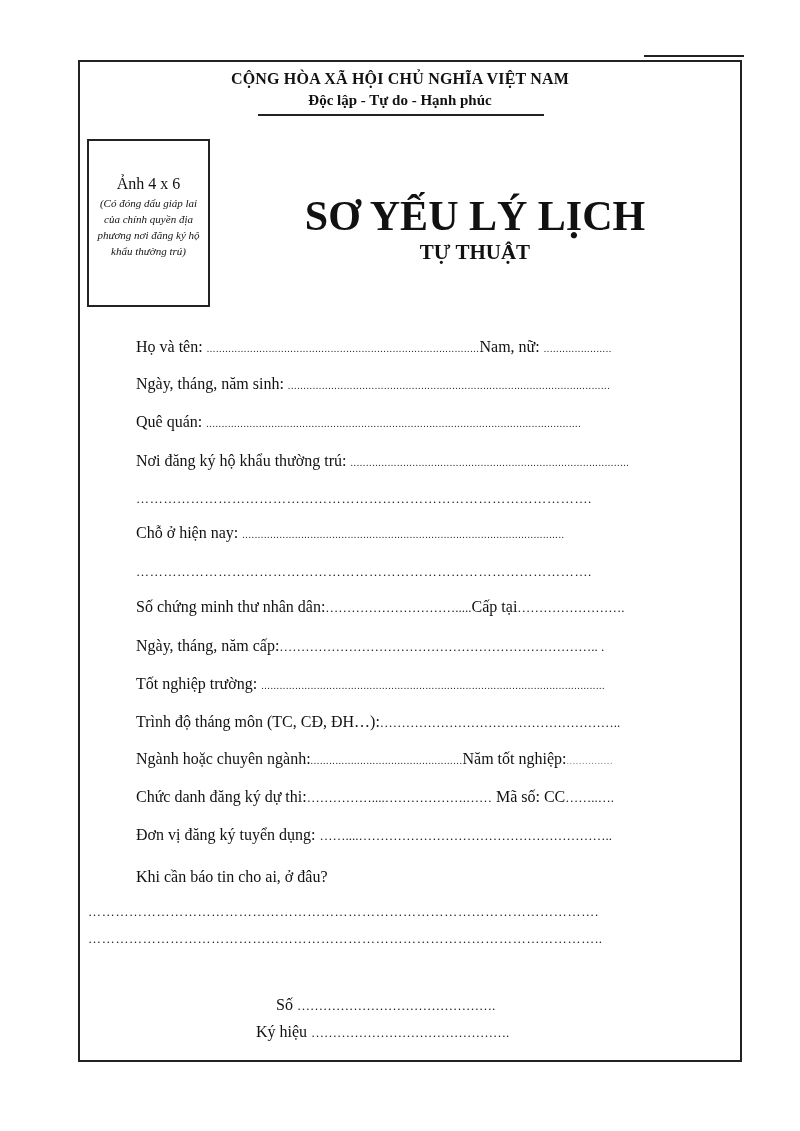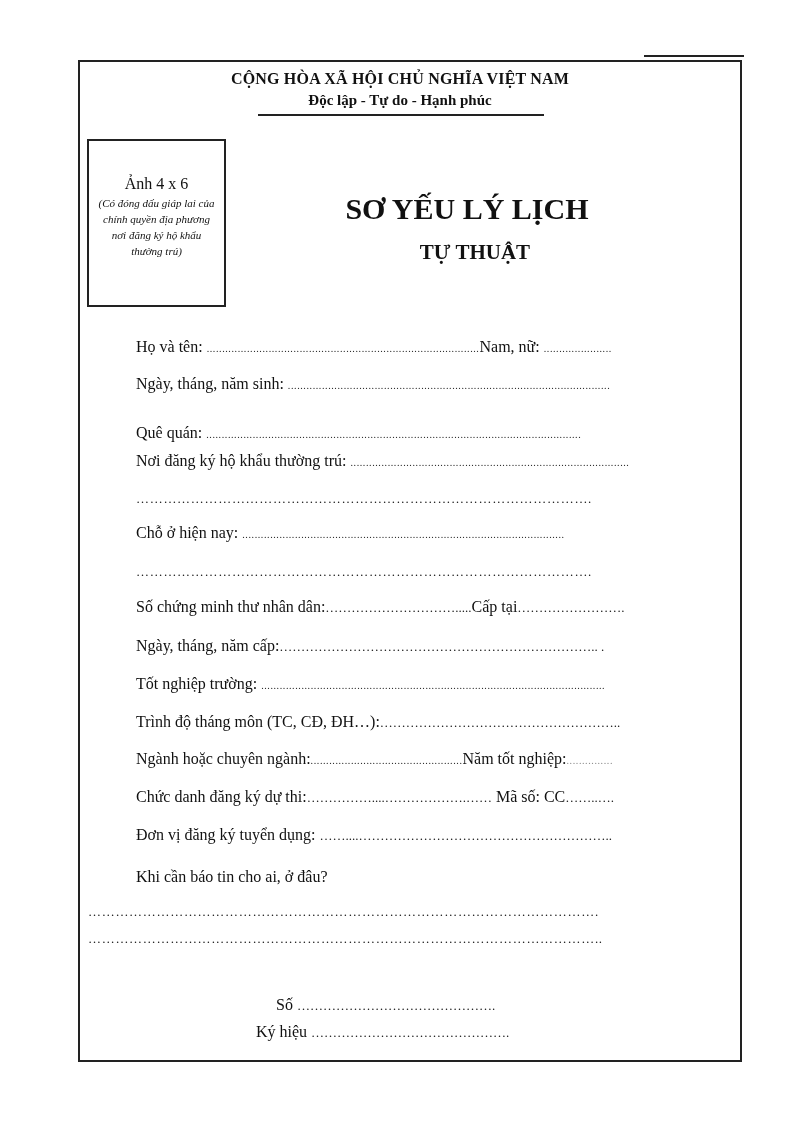--- a/index.html
+++ b/index.html
@@ -6,26 +6,26 @@
     body { width:800px; height:1131px; position:relative; overflow:hidden;
            font-family:"Liberation Serif","DejaVu Serif",serif; color:#111; }
     .top-rule { position:absolute; left:644px; top:55px; width:100px; height:2px; background:#222; }
     .frame { position:absolute; left:78px; top:60px; width:664px; height:1002px;
              border:2px solid #222; box-sizing:border-box; }
     .nation { position:absolute; left:0; right:0; top:70px; text-align:center;
               font-weight:bold; font-size:16px; letter-spacing:0.2px; }
     .motto { position:absolute; left:0; right:0; top:92px; text-align:center;
              font-weight:bold; font-size:15px; }
     .motto-rule { position:absolute; left:258px; top:114px; width:286px; height:2px; background:#222; }
-    .photo-box { position:absolute; left:87px; top:139px; width:139px; height:168px;
+    .photo-box { position:absolute; left:87px; top:139px; width:123px; height:168px;
                  border:2px solid #222; box-sizing:border-box; text-align:center; }
     .photo-title { margin-top:34px; font-size:16px; }
     .photo-note { font-style:italic; font-size:11px; line-height:16px; margin:2px 6px 0; }
-    .title { position:absolute; left:292px; width:350px; top:192px; text-align:center;
-             font-weight:bold; font-size:30px; }
+    .title { position:absolute; left:300px; width:350px; top:192px; text-align:center;
+             font-weight:bold; font-size:42px; }
     .subtitle { position:absolute; left:300px; width:350px; top:240px; text-align:center;
                 font-weight:bold; font-size:21px; }
     .line { position:absolute; left:136px; font-size:16px; white-space:nowrap; }
     .dots { letter-spacing:0; color:#222; }
     .dots-fine { font-size:10px; letter-spacing:0.6px; }
     .full-line { position:absolute; font-size:13px; white-space:nowrap; color:#222; letter-spacing:0.7px; }
     .sign { position:absolute; font-size:16px; white-space:nowrap;margin-top:8px; }
   </style>
 </head>
 <body>
@@ -49,21 +49,21 @@
   <span>Họ và tên:</span>
   <span class="dots dots-fine">........................................................................................</span><span>Nam, nữ:</span>
   <span class="dots dots-fine">......................</span>
 </div>
 
 <div class="line" style="top:375px;font-family:Liberation Serif, serif;">
   <span>Ngày, tháng, năm sinh:</span>
   <span class="dots dots-fine">........................................................................................................</span>
 </div>
 
-<div class="line" style="top:424px;">
+<div class="line" style="top:413px;">
   <span>Quê quán:</span>
   <span class="dots dots-fine">.........................................................................................................................</span>
 </div>
 
 <div class="line" style="top:452px;">
   <span>Nơi đăng ký hộ khẩu thường trú:</span>
   <span class="dots dots-fine">..........................................................................................</span>
 </div>
 <div class="full-line" style="left:136px; top:491px;">……………………………………………………………………………………….</div>
 

